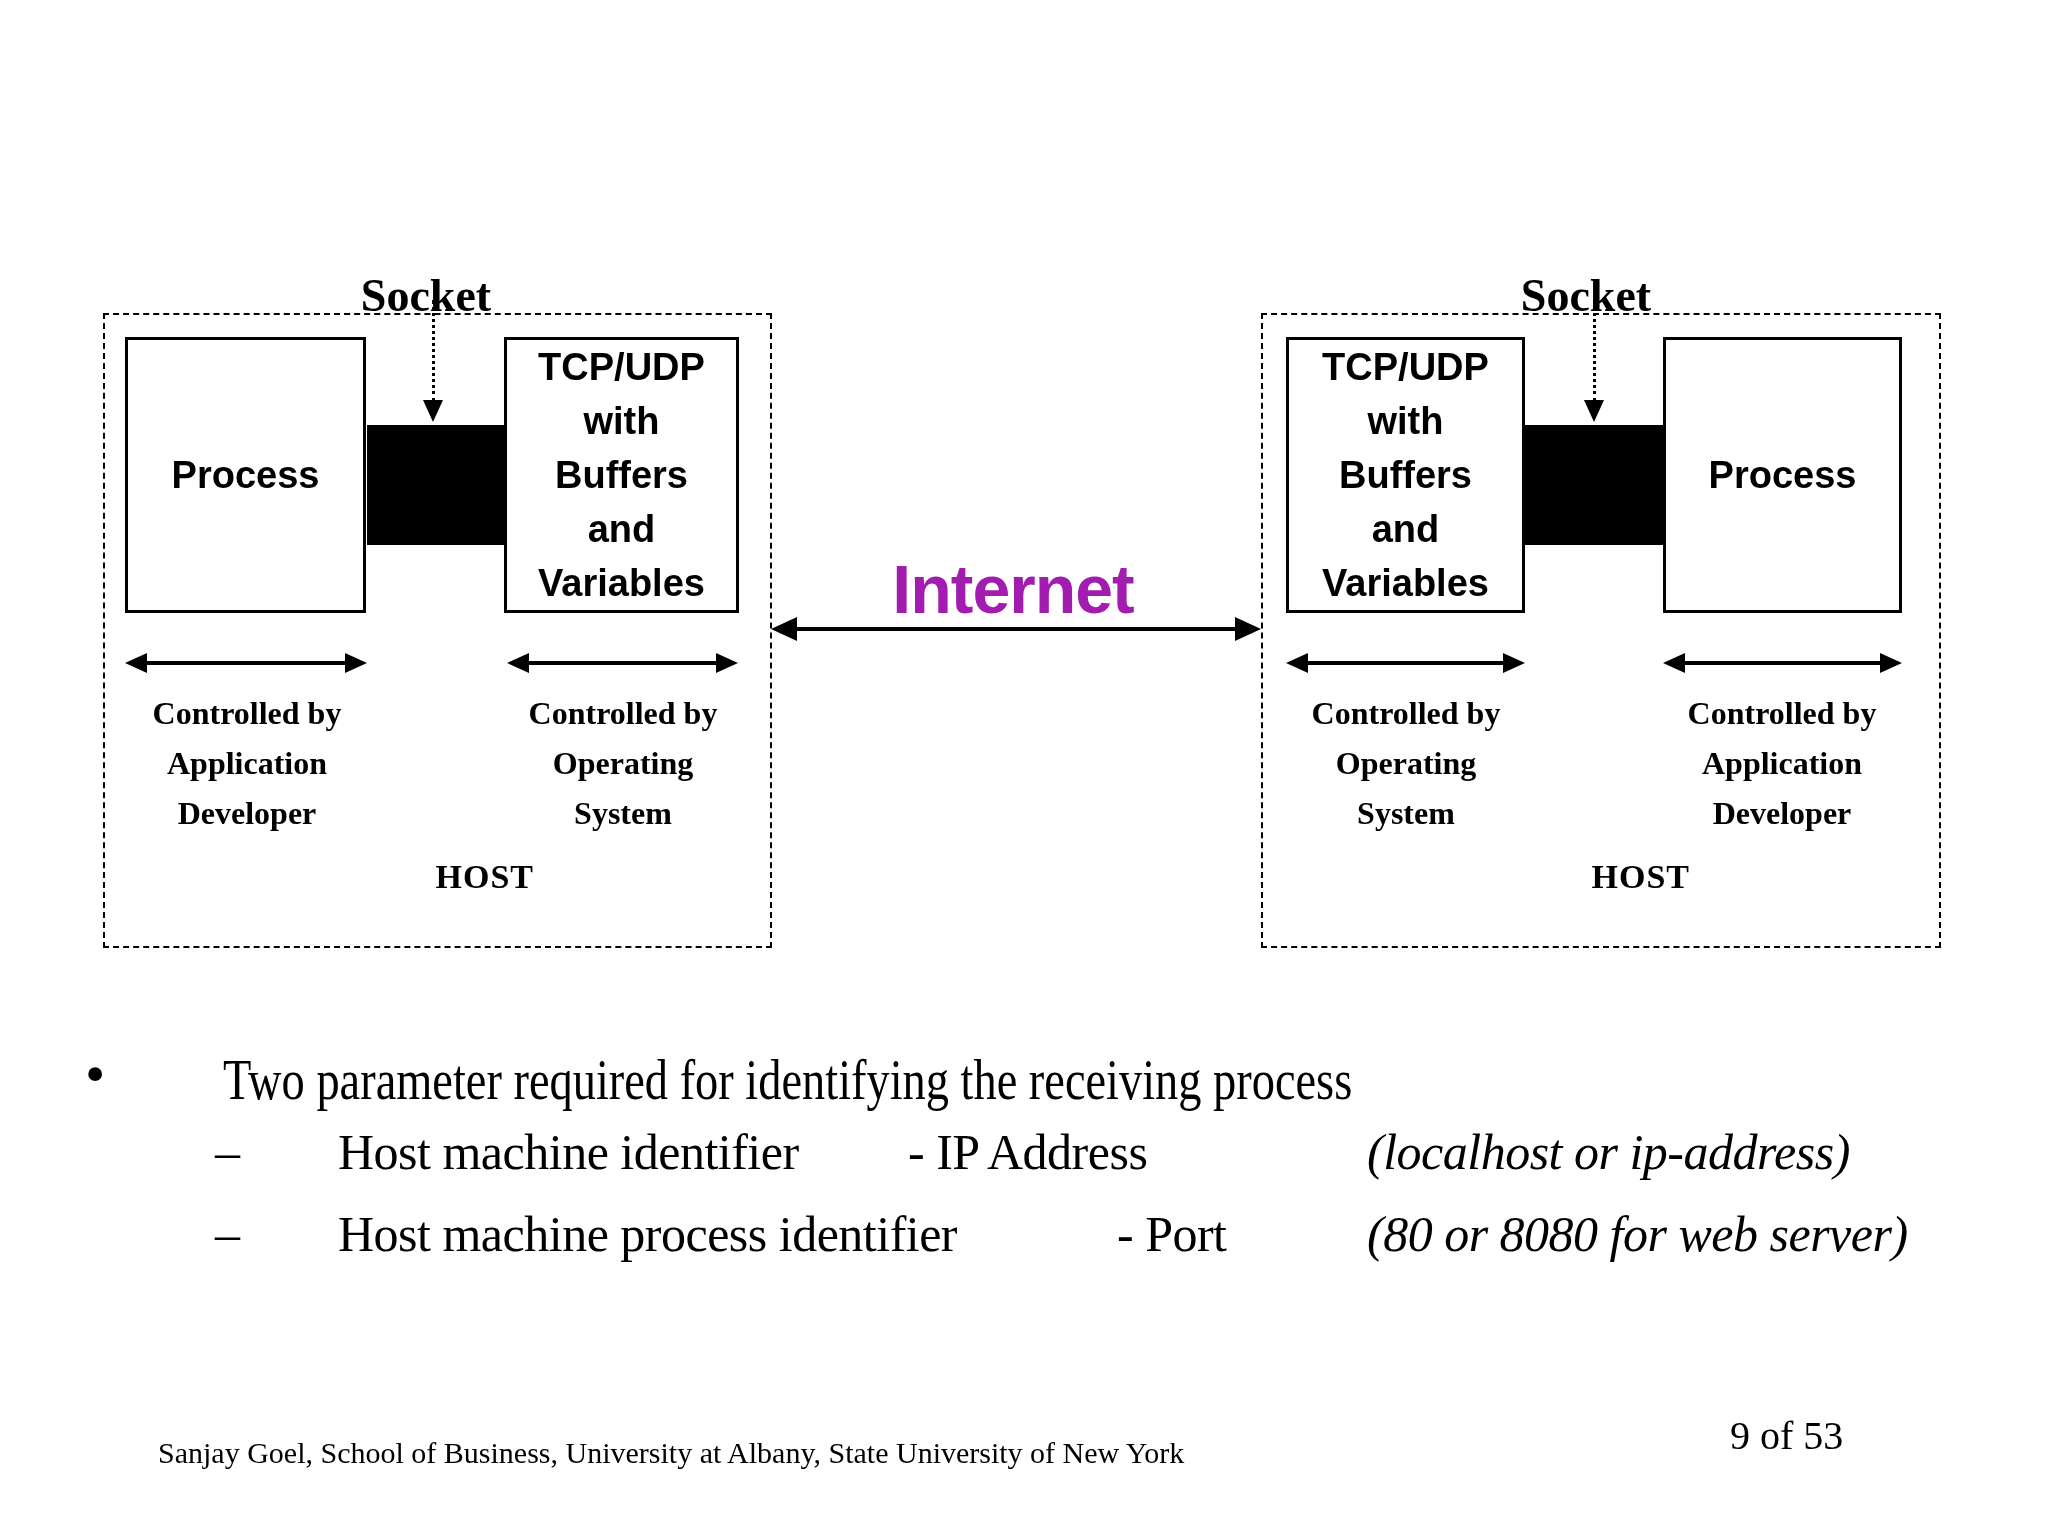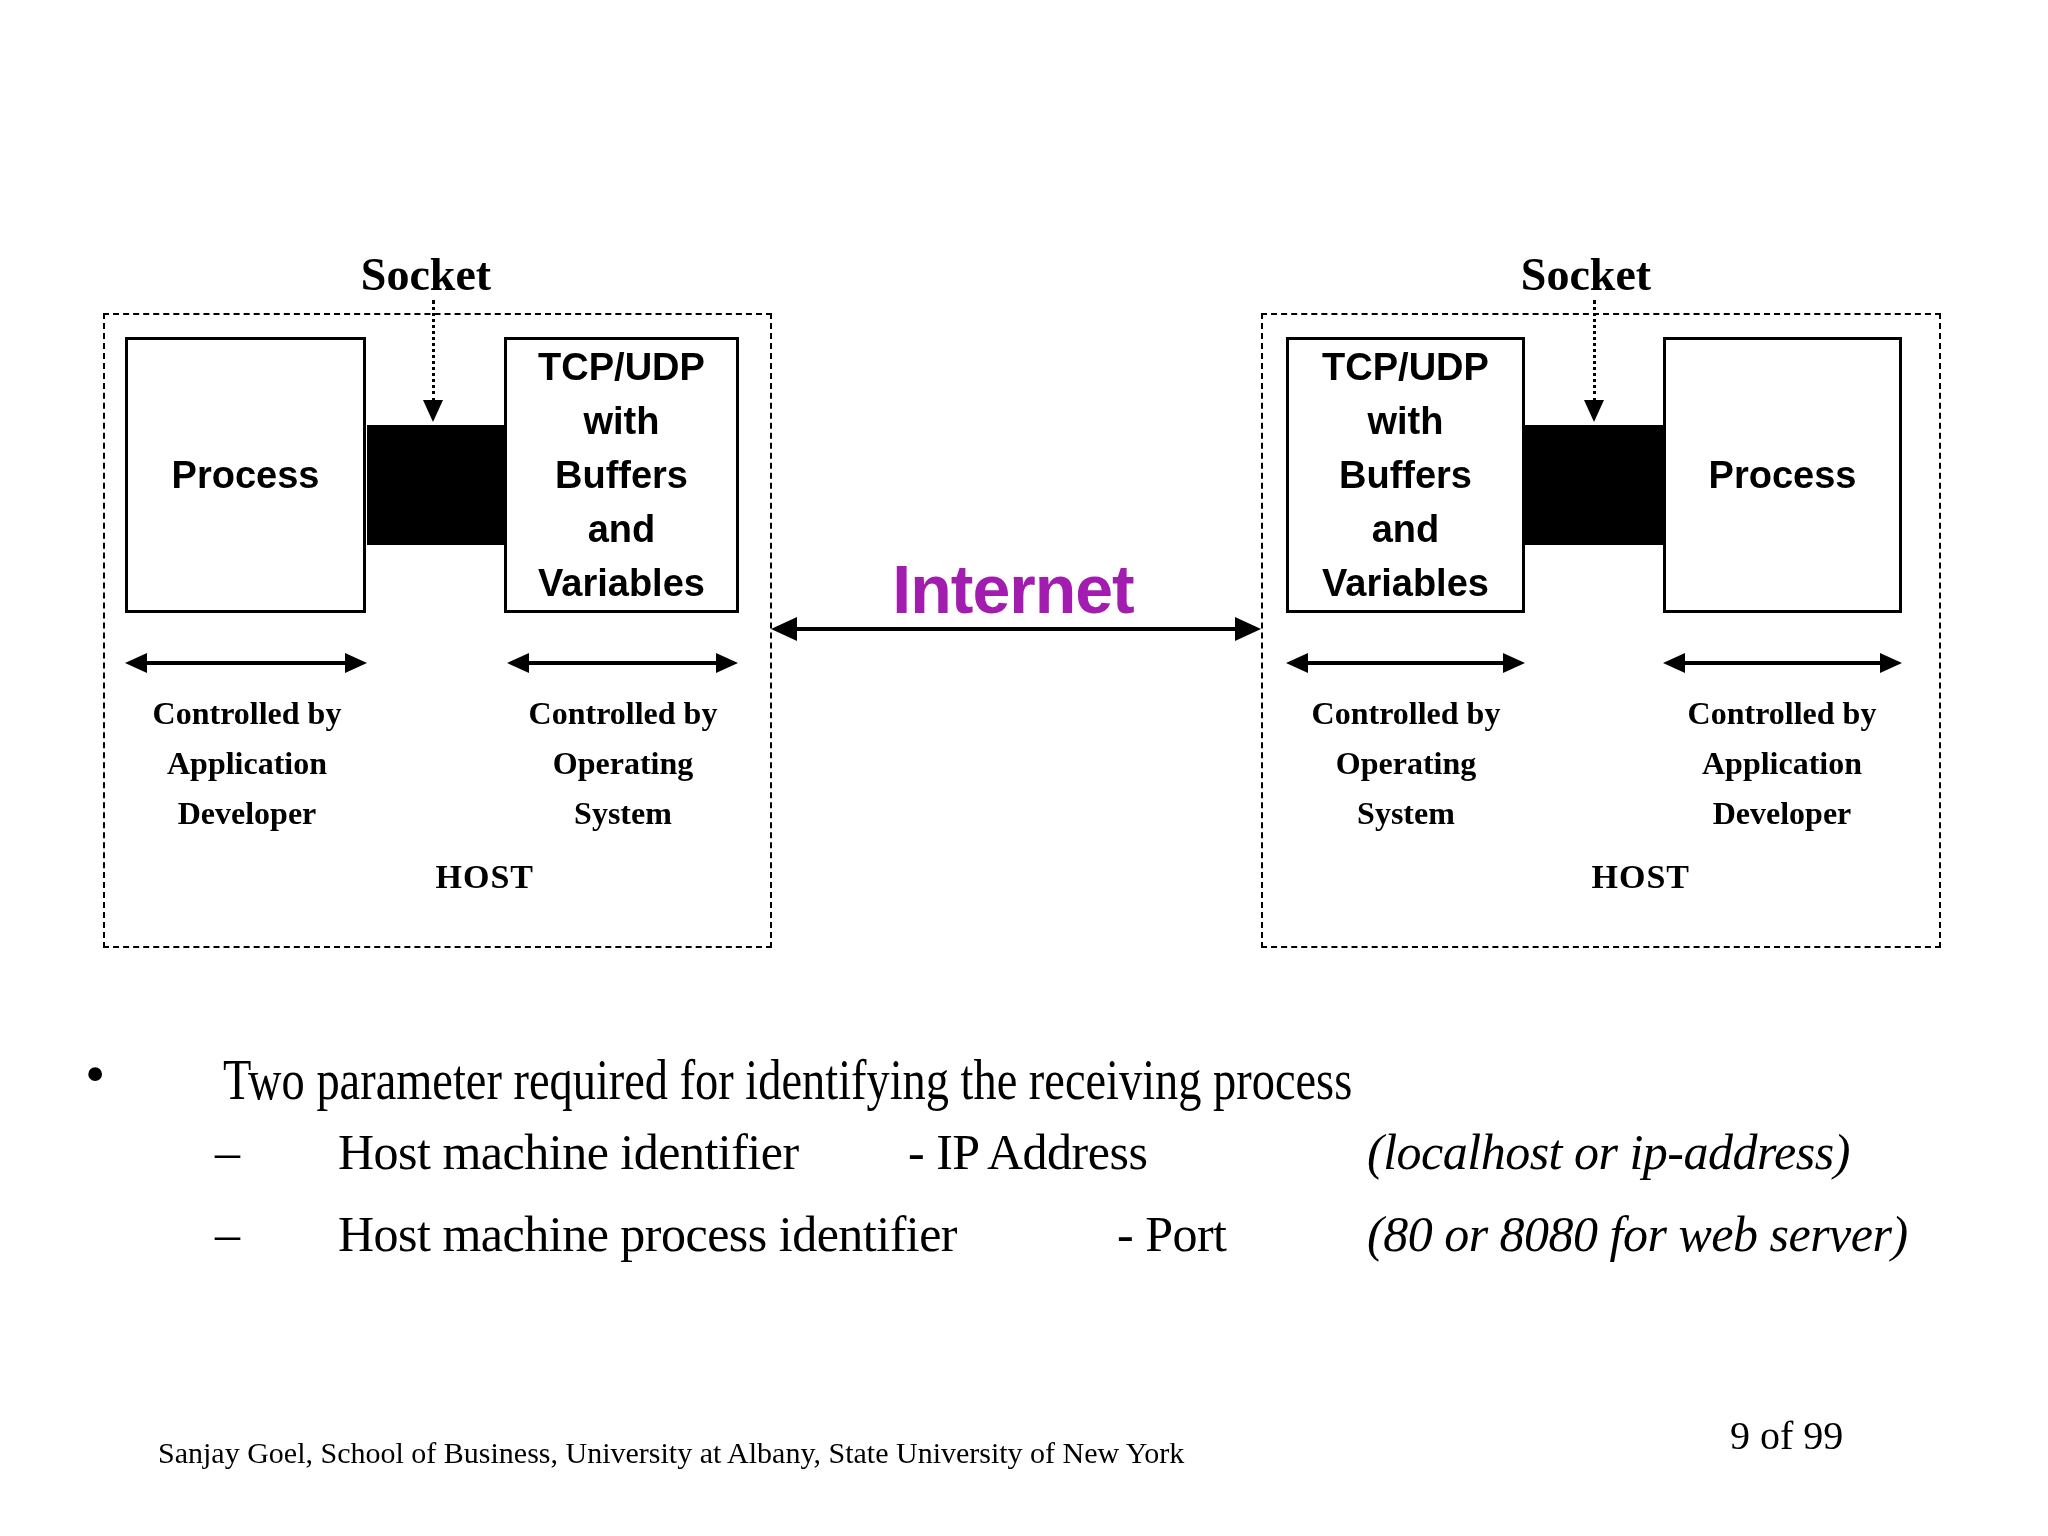--- a/index.html
+++ b/index.html
@@ -9,21 +9,21 @@
 
   .title{left:176px;top:42px;font-size:96px;font-weight:bold;color:#C41115;
          font-family:"Liberation Serif",serif;letter-spacing:1px;}
   .subtitle{left:176px;top:156px;font-size:60px;font-weight:bold;color:#1A3E9C;
             font-family:"Liberation Sans",sans-serif;}
 
   .host{border:2px dashed #000;background:transparent;}
   .host-left{left:103px;top:313px;width:665px;height:631px;}
   .host-right{left:1261px;top:313px;width:676px;height:631px;}
 
-  .socket{width:200px;top:248px;text-align:center;font-size:46px;font-weight:bold;}
+  .socket{width:200px;top:269px;text-align:center;font-size:46px;font-weight:bold;}
 
   .box{border:3px solid #000;box-sizing:border-box;background:#fff;
        display:flex;align-items:center;justify-content:center;text-align:center;
        font-family:"Liberation Sans",sans-serif;font-weight:bold;font-size:38px;}
   .tcp{white-space:pre-line;line-height:54px;}
   .brect{background:#000;}
 
   .dotarrow{width:24px;}
   .dotarrow .stem{position:absolute;left:11px;top:0;height:102px;border-left:3px dotted #000;}
   .dotarrow .head{position:absolute;left:2px;top:100px;width:0;height:0;
@@ -152,15 +152,15 @@
     <span class="sub-paren">(localhost or ip-address)</span>
   </div>
   <div class="abs subline" style="top:1205px;">
     <span class="sub-dash">–</span>
     <span class="sub-text">Host machine process identifier</span>
     <span style="left:1117px;">- Port</span>
     <span class="sub-paren">(80 or 8080 for web server)</span>
   </div>
 
   <div class="abs footer">Sanjay Goel, School of  Business, University at Albany, State University of  New York</div>
-  <div class="abs pagenum">9 of 99</div>
+  <div class="abs pagenum">9 of 53</div>
 
 </div>
 
 </body></html>

